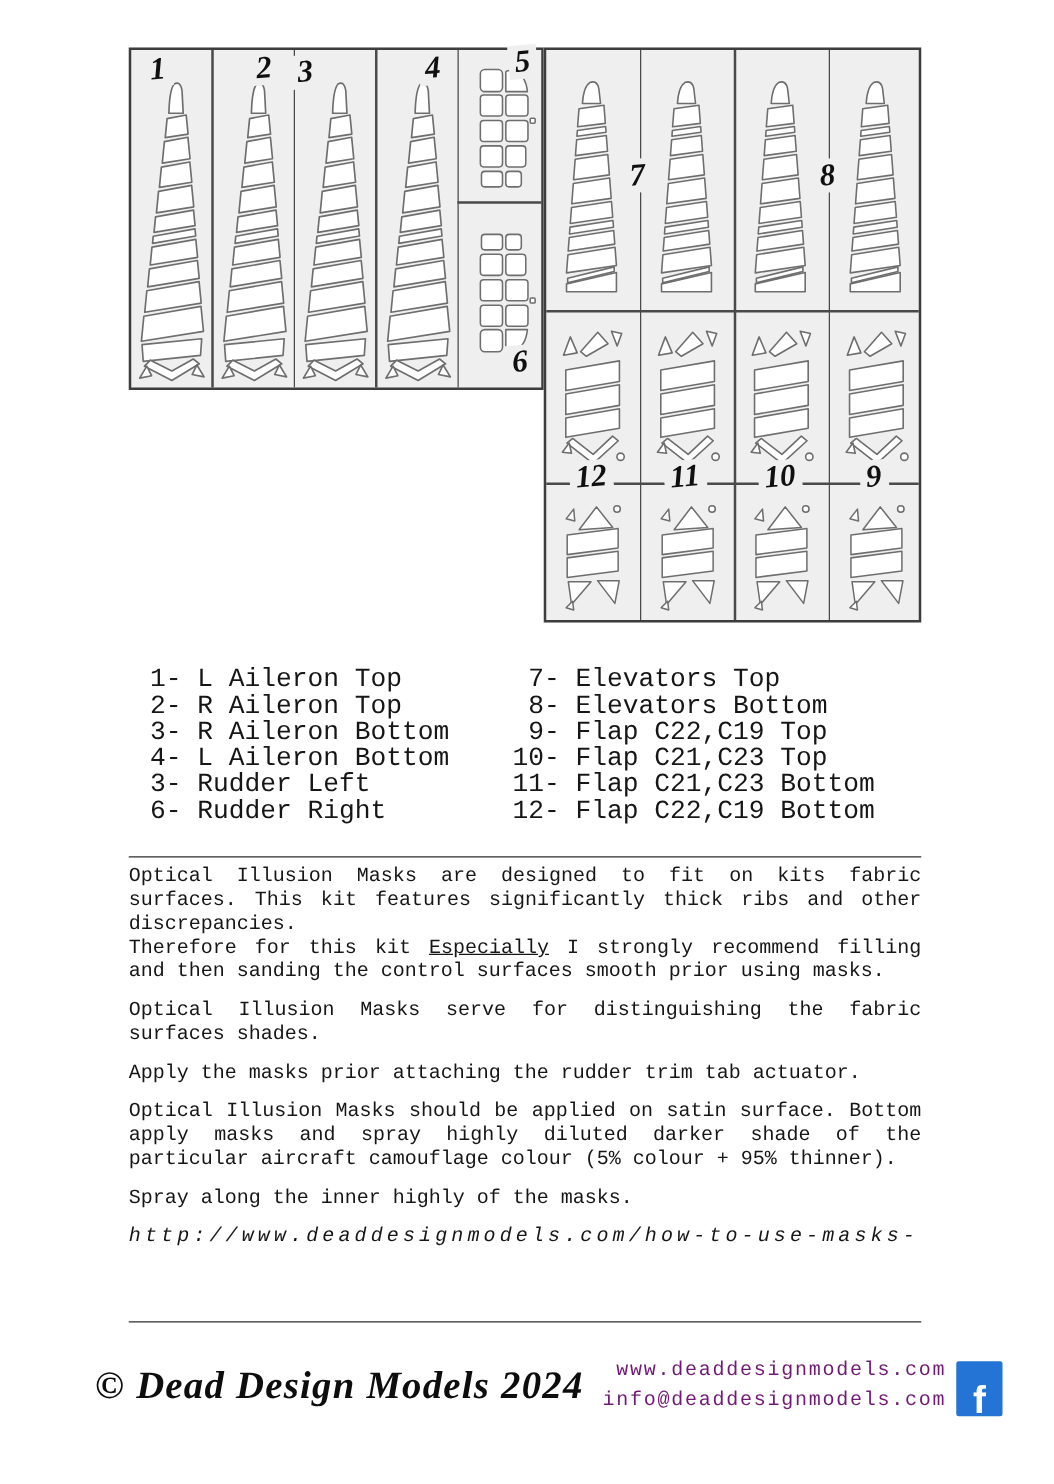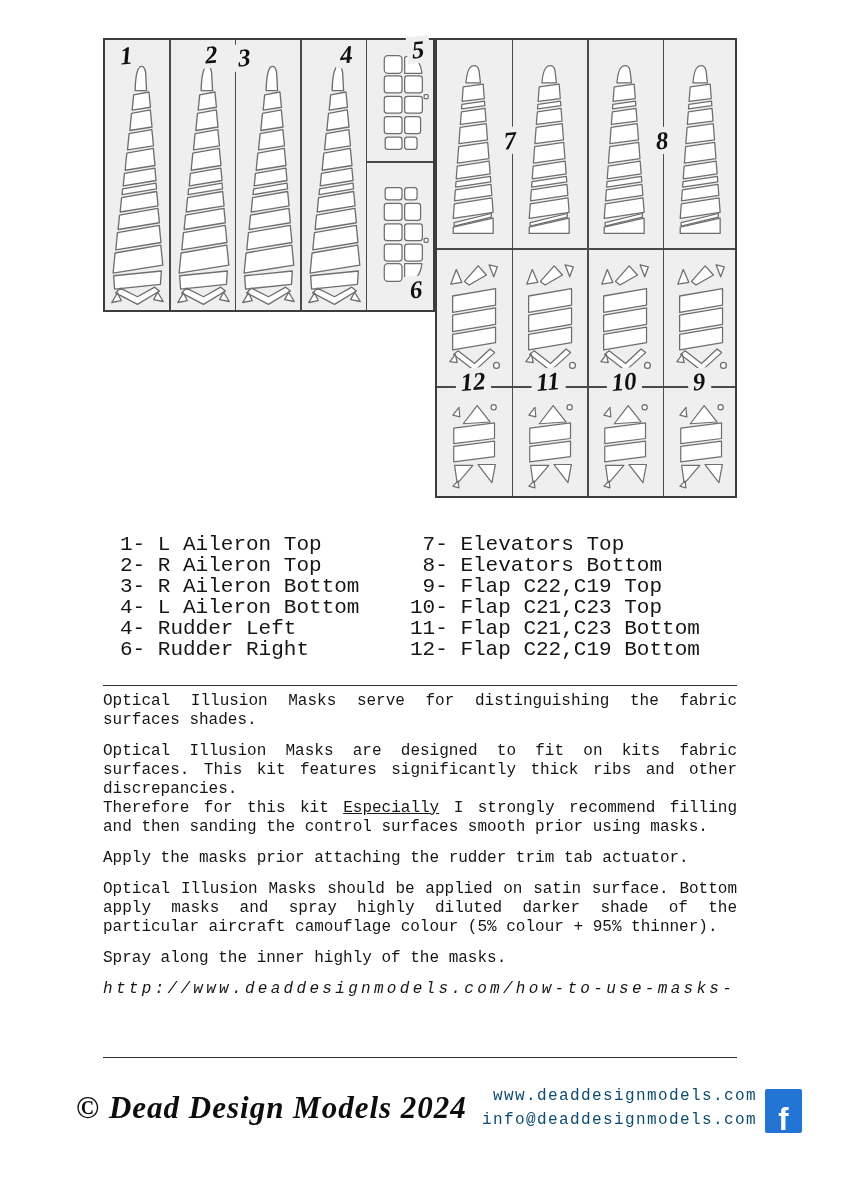--- a/index.html
+++ b/index.html
@@ -31,21 +31,21 @@
                 line-height:19px;color:#161616;}
   .para{margin:0 0 12px 0;}
   .pline{text-align:justify;text-align-last:justify;}
   .pline:last-child{text-align-last:left;}
   .ul{text-decoration:underline;}
   .para-website_url .pline:first-child{letter-spacing:3.3px;text-align-last:left;font-style:italic;}
   
   .copyright{position:absolute;left:76px;top:1090px;font-family:cursive;font-style:italic;
              font-weight:700;font-size:31px;letter-spacing:1px;color:#0d0d0d;}
   .contact{position:absolute;left:420px;top:1084px;width:337px;text-align:right;
-           font-size:16px;line-height:24px;letter-spacing:1.4px;color:#0c4a6e;}
+           font-size:16px;line-height:24px;letter-spacing:1.4px;color:#701a75;}
   .fb{position:absolute;left:765px;top:1089px;width:37px;height:44px;border-radius:2px;
       display:flex;align-items:flex-end;justify-content:center;}
   .fb span{font-family:"Liberation Sans",sans-serif;font-weight:700;font-size:31px;
            line-height:1;color:#fff;transform:translateY(2px);}
 </style>
 </head>
 <body>
 
 <div class="page">
 
@@ -348,36 +348,36 @@
   <div class="num ctr" style="left:418px;top:36px">5</div>
   <div class="num ctr" style="left:416px;top:276px">6</div>
   <div class="num ctr" style="left:510px;top:127px">7</div>
   <div class="num ctr" style="left:662px;top:127px">8</div>
   <div class="num ctr" style="left:699px;top:368px">9</div>
   <div class="num ctr" style="left:624px;top:368px">10</div>
   <div class="num ctr" style="left:548px;top:368px">11</div>
   <div class="num ctr" style="left:473px;top:368px">12</div>
 
   <div class="legend">
-    <div class="legend-col lc-left"><div class="legend-line">1- L Aileron Top</div><div class="legend-line">2- R Aileron Top</div><div class="legend-line">3- R Aileron Bottom</div><div class="legend-line">4- L Aileron Bottom</div><div class="legend-line">4- Rudder Left</div><div class="legend-line">6- Rudder Right</div></div>
+    <div class="legend-col lc-left"><div class="legend-line">1- L Aileron Top</div><div class="legend-line">2- R Aileron Top</div><div class="legend-line">3- R Aileron Bottom</div><div class="legend-line">4- L Aileron Bottom</div><div class="legend-line">3- Rudder Left</div><div class="legend-line">6- Rudder Right</div></div>
     <div class="legend-col lc-right"><div class="legend-line"> 7- Elevators Top</div><div class="legend-line"> 8- Elevators Bottom</div><div class="legend-line"> 9- Flap C22,C19 Top</div><div class="legend-line">10- Flap C21,C23 Top</div><div class="legend-line">11- Flap C21,C23 Bottom</div><div class="legend-line">12- Flap C22,C19 Bottom</div></div>
   </div>
 
   <div class="rule" style="top:685px"></div>
   <div class="instructions">
-      <div class="para para-intro">
-        <div class="pline">Optical Illusion Masks serve for distinguishing the fabric</div>
-        <div class="pline">surfaces shades.</div>
-      </div>
       <div class="para para-fit">
         <div class="pline">Optical Illusion Masks are designed to fit on kits fabric</div>
         <div class="pline">surfaces. This kit features significantly thick ribs and other</div>
         <div class="pline">discrepancies.</div>
         <div class="pline">Therefore for this kit <span class="ul">Especially</span> I strongly recommend filling</div>
         <div class="pline">and then sanding the control surfaces smooth prior using masks.</div>
+      </div>
+      <div class="para para-intro">
+        <div class="pline">Optical Illusion Masks serve for distinguishing the fabric</div>
+        <div class="pline">surfaces shades.</div>
       </div>
       <div class="para para-apply_prior">
         <div class="pline">Apply the masks prior attaching the rudder trim tab actuator.</div>
       </div>
       <div class="para para-satin">
         <div class="pline">Optical Illusion Masks should be applied on satin surface. Bottom</div>
         <div class="pline">apply masks and spray highly diluted darker shade of the</div>
         <div class="pline">particular aircraft camouflage colour (5% colour + 95% thinner).</div>
       </div>
       <div class="para para-spray">

